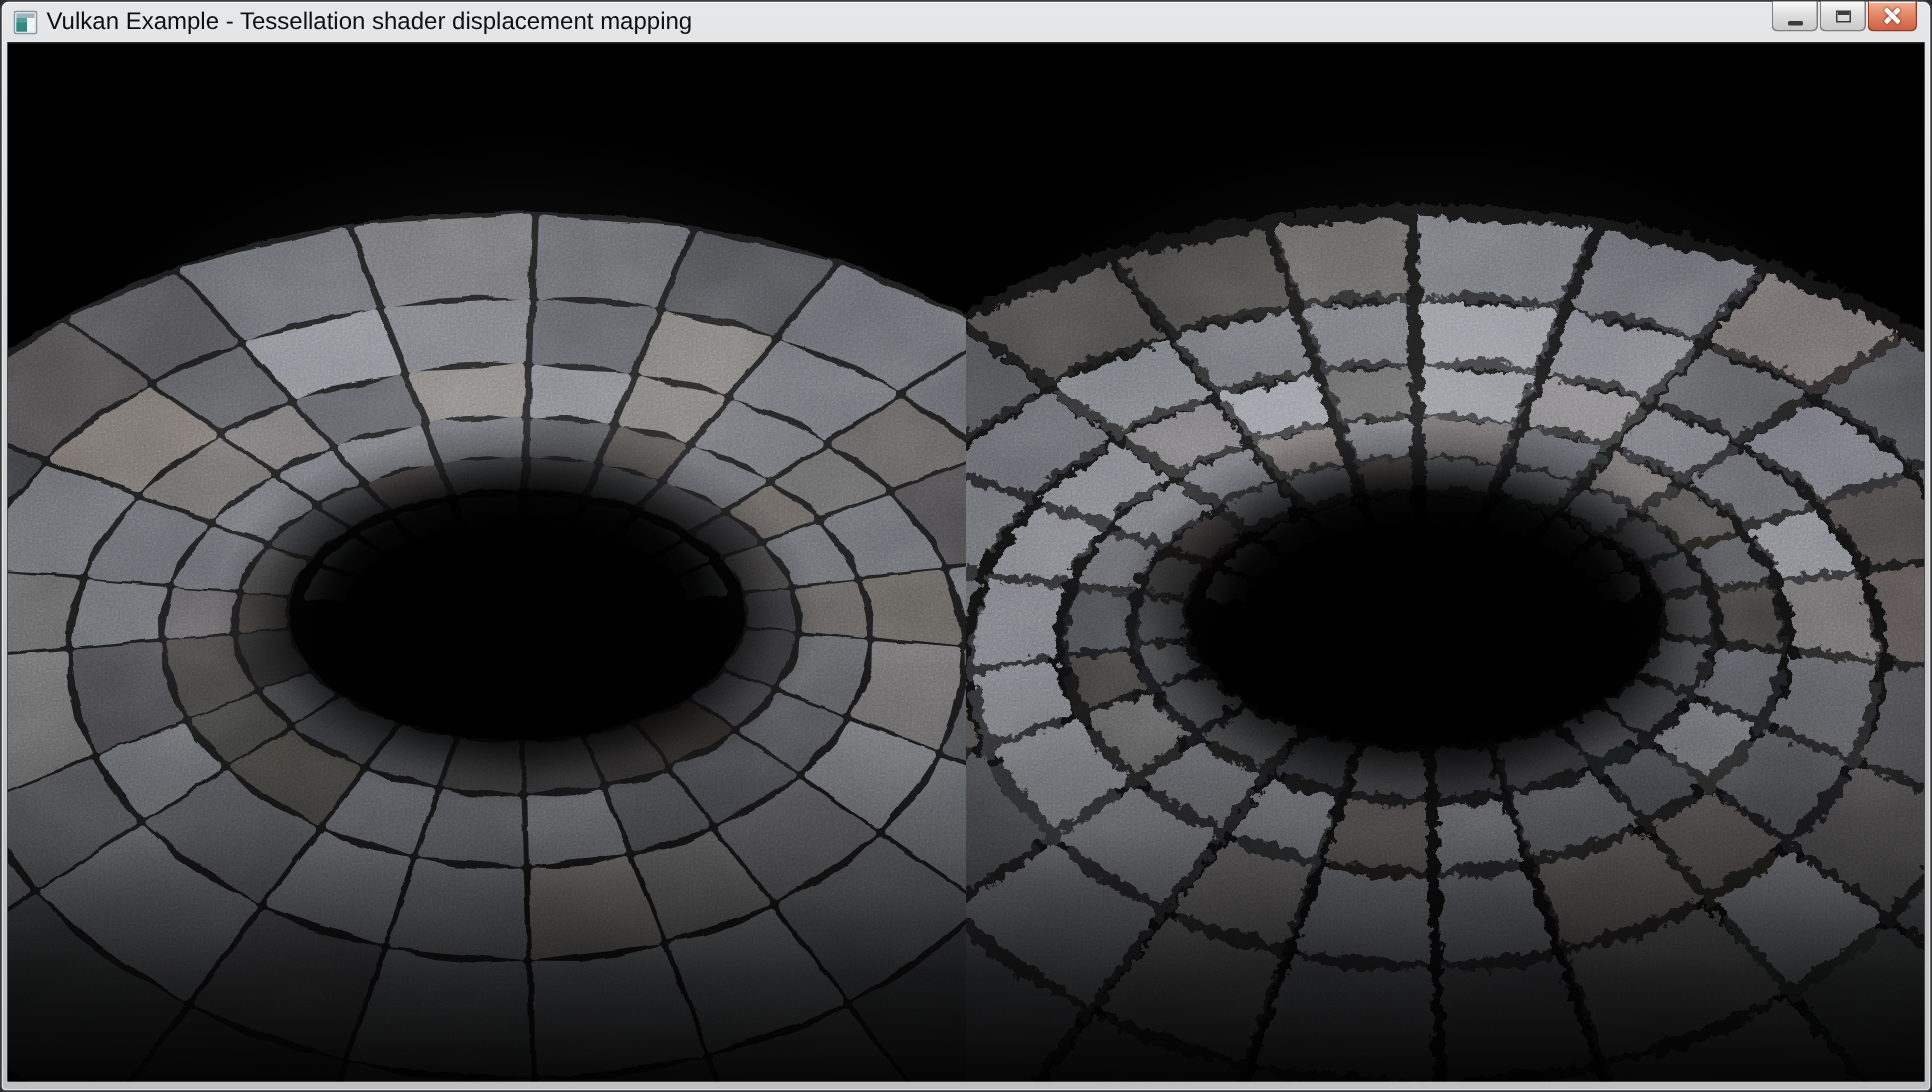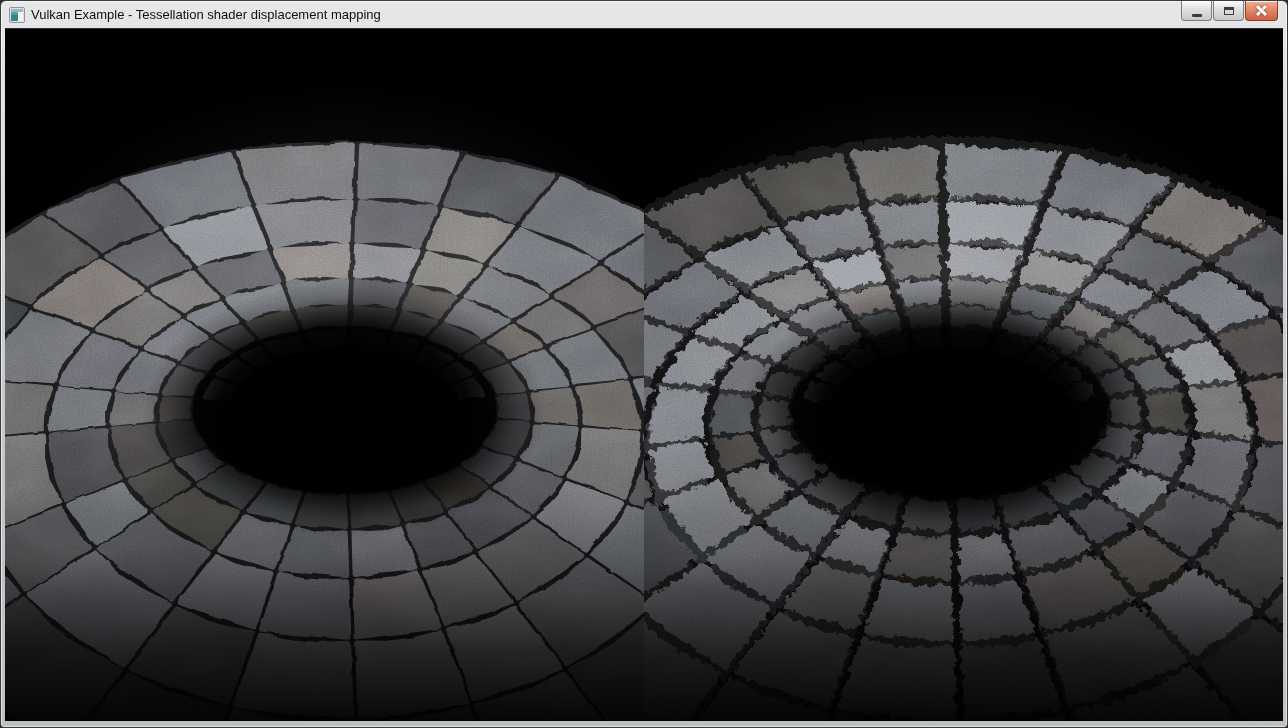--- a/index.html
+++ b/index.html
@@ -4,21 +4,21 @@
 <style>
   html,body{margin:0;padding:0;width:1288px;height:728px;overflow:hidden;background:#2b2b2b;
             font-family:"Liberation Sans",sans-serif;}
   .window{position:relative;width:1288px;height:728px;box-sizing:border-box;
           background:linear-gradient(#e6e7e8,#c6c7c8 60%,#bfc0c1);
           border:1px solid #3a3d3f;border-radius:6px 6px 4px 4px;
           box-shadow:inset 0 0 0 1px rgba(255,255,255,.55);}
   .titlebar{position:absolute;top:0;left:0;right:0;height:27px;display:flex;align-items:center;
             padding:0 8px;gap:6px;cursor:default;}
   .appicon{width:16px;height:16px;flex:0 0 auto;display:block;}
-  .title{font-size:13px;color:#0f0f0f;white-space:nowrap;}
+  .title{font-size:16px;color:#0f0f0f;white-space:nowrap;}
   .controls{position:absolute;top:0;right:9px;display:flex;z-index:5;}
   .btn{width:31px;height:20px;margin-left:1px;box-sizing:border-box;
        border:1px solid #7c7c7c;border-top:none;border-radius:0 0 4px 4px;
        background:linear-gradient(#fbfbfb,#dfdfdf 45%,#c9c9c9);
        display:flex;align-items:center;justify-content:center;
        box-shadow:inset 0 1px 0 rgba(255,255,255,.85);cursor:pointer;}
   .btn.close{width:33px;background:linear-gradient(#f2b096,#e28a69 45%,#cd5f44);
              border-color:#8e3c22;}
   .ico-min{width:10px;height:3px;background:#3c3c3c;margin-top:9px;border-radius:1px;}
   .ico-max{width:10px;height:8px;box-sizing:border-box;border:1px solid #3c3c3c;

